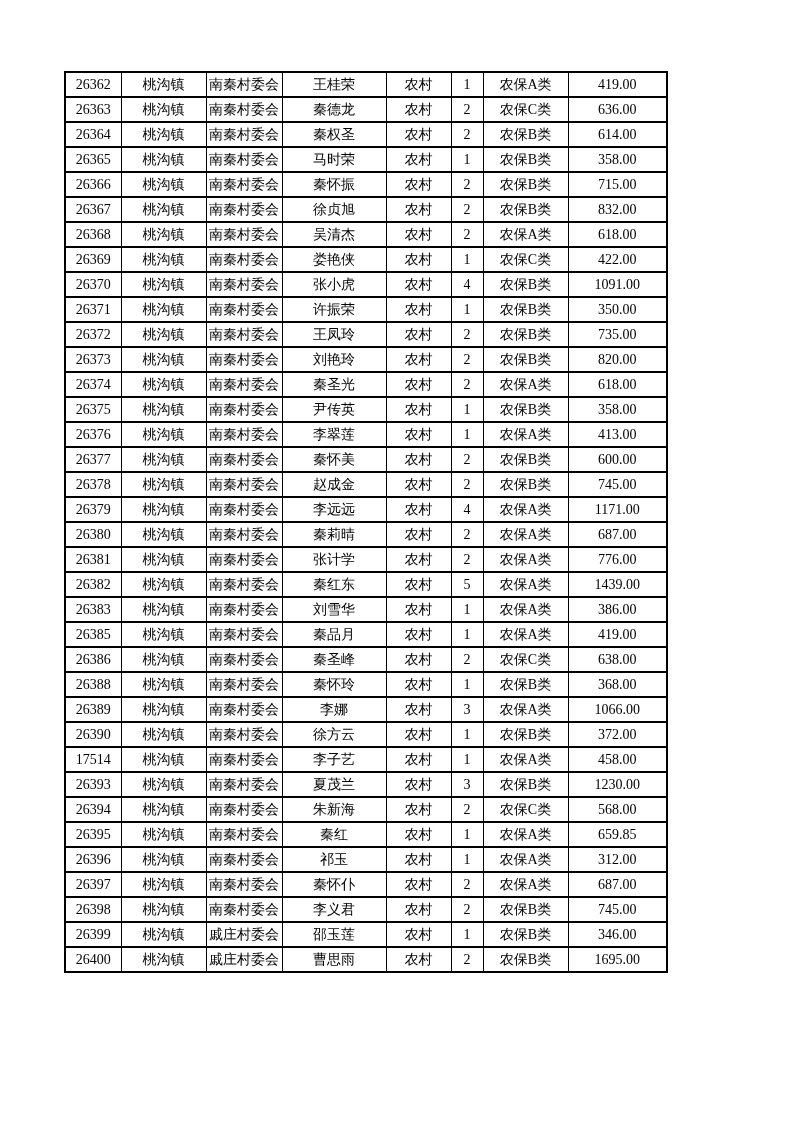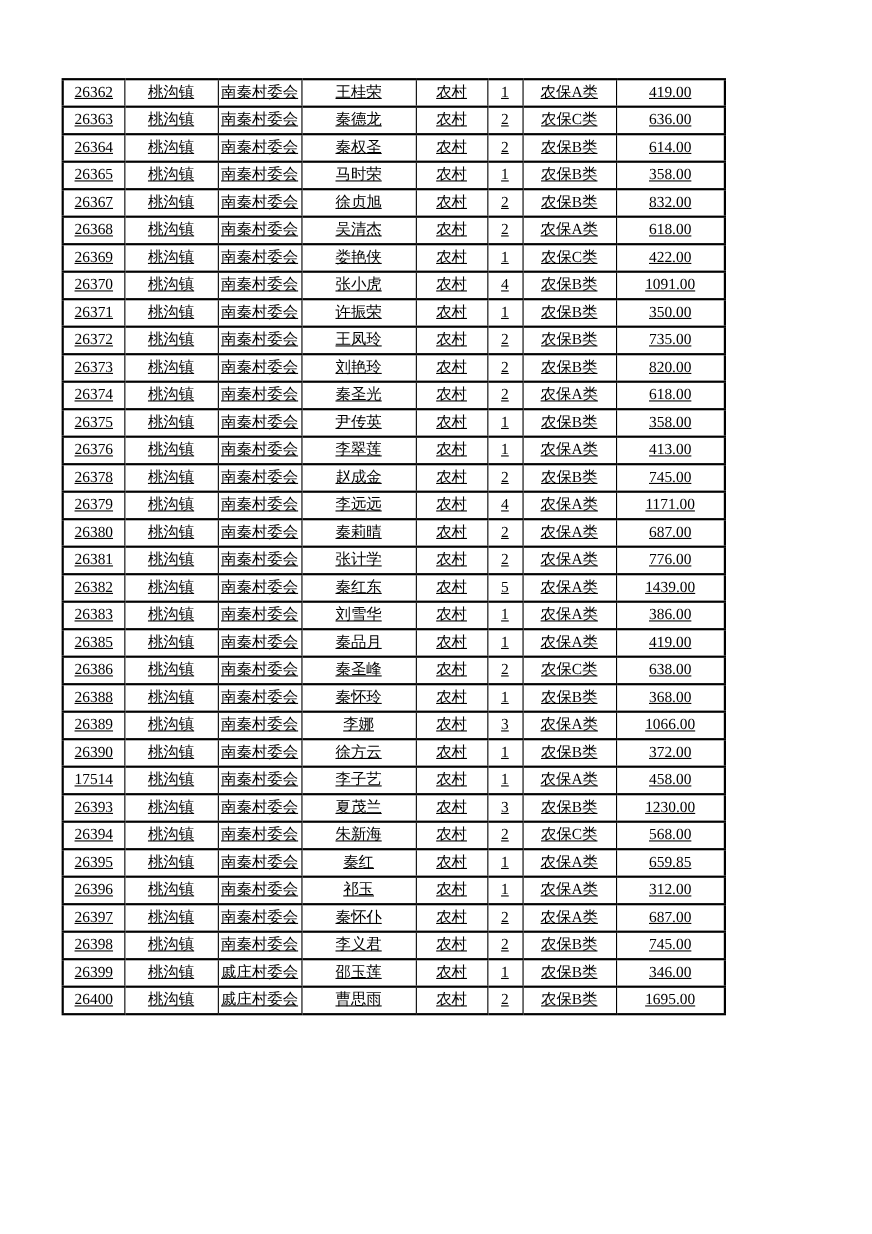--- a/index.html
+++ b/index.html
@@ -11,27 +11,26 @@
     position: relative;
     width: 793px;
     height: 1122px;
     background: #ffffff;
     overflow: hidden;
     font-family: "Liberation Serif", "DejaVu Serif", serif;
     color: #000000;
   }
   table.records {
     position: absolute;
-    left: 56px;
+    left: 64px;
     top: 71px;
     width: 602px;
     border-collapse: collapse;
     table-layout: fixed;
     border: 2px solid #000000;
-    text-decoration: underline;
   }
   table.records td {
     border-left: 1px solid #000000;
     border-right: 1px solid #000000;
     border-top: 2px solid #000000;
     border-bottom: 2px solid #000000;
     text-align: center;
     vertical-align: middle;
     font-size: 14px;
     line-height: 1;
@@ -91,20 +90,30 @@
     <td>26365</td>
     <td>桃沟镇</td>
     <td>南秦村委会</td>
     <td>马时荣</td>
     <td>农村</td>
     <td>1</td>
     <td>农保B类</td>
     <td>358.00</td>
   </tr>
         <tr>
+    <td>26366</td>
+    <td>桃沟镇</td>
+    <td>南秦村委会</td>
+    <td>秦怀振</td>
+    <td>农村</td>
+    <td>2</td>
+    <td>农保B类</td>
+    <td>715.00</td>
+  </tr>
+        <tr>
     <td>26367</td>
     <td>桃沟镇</td>
     <td>南秦村委会</td>
     <td>徐贞旭</td>
     <td>农村</td>
     <td>2</td>
     <td>农保B类</td>
     <td>832.00</td>
   </tr>
         <tr>
@@ -189,20 +198,30 @@
   </tr>
         <tr>
     <td>26376</td>
     <td>桃沟镇</td>
     <td>南秦村委会</td>
     <td>李翠莲</td>
     <td>农村</td>
     <td>1</td>
     <td>农保A类</td>
     <td>413.00</td>
+  </tr>
+        <tr>
+    <td>26377</td>
+    <td>桃沟镇</td>
+    <td>南秦村委会</td>
+    <td>秦怀美</td>
+    <td>农村</td>
+    <td>2</td>
+    <td>农保B类</td>
+    <td>600.00</td>
   </tr>
         <tr>
     <td>26378</td>
     <td>桃沟镇</td>
     <td>南秦村委会</td>
     <td>赵成金</td>
     <td>农村</td>
     <td>2</td>
     <td>农保B类</td>
     <td>745.00</td>

